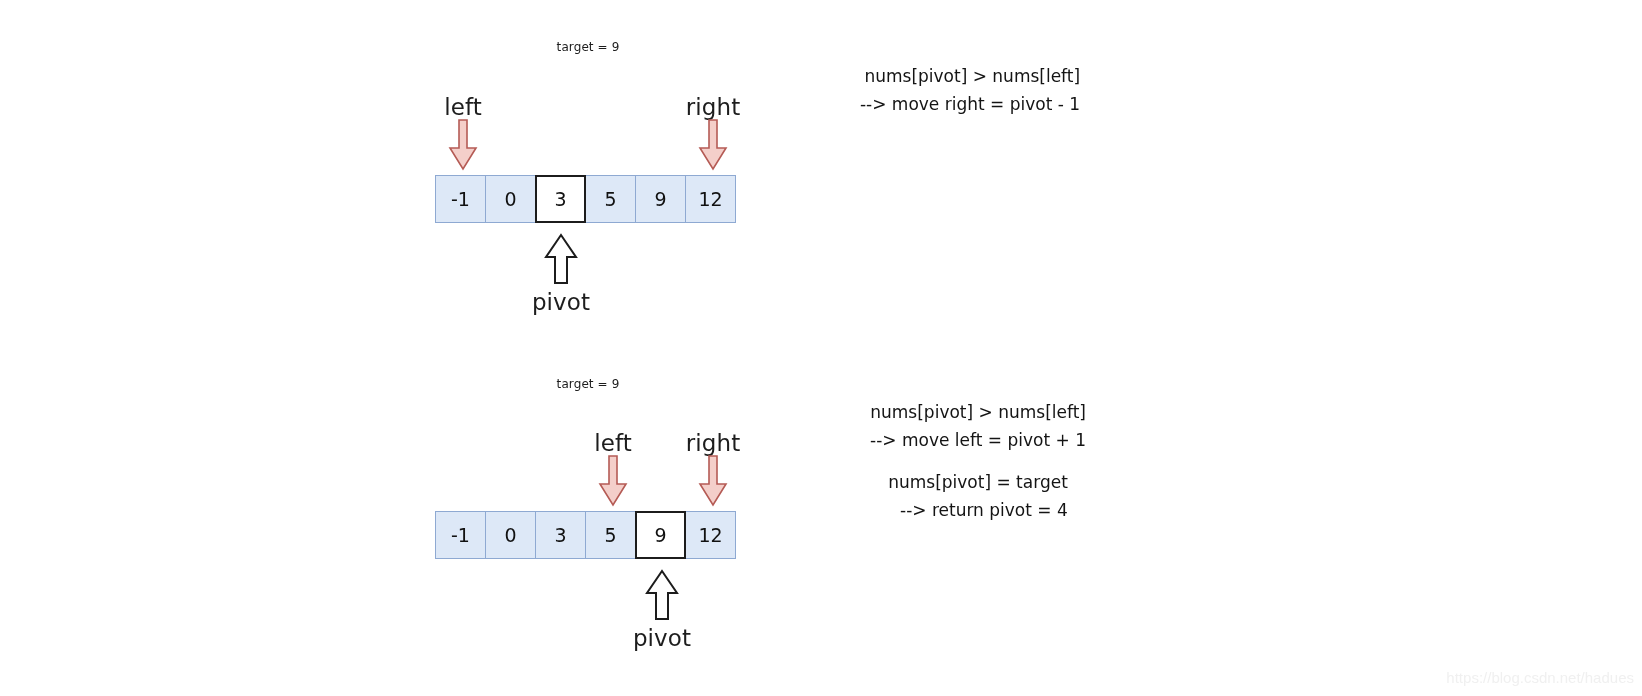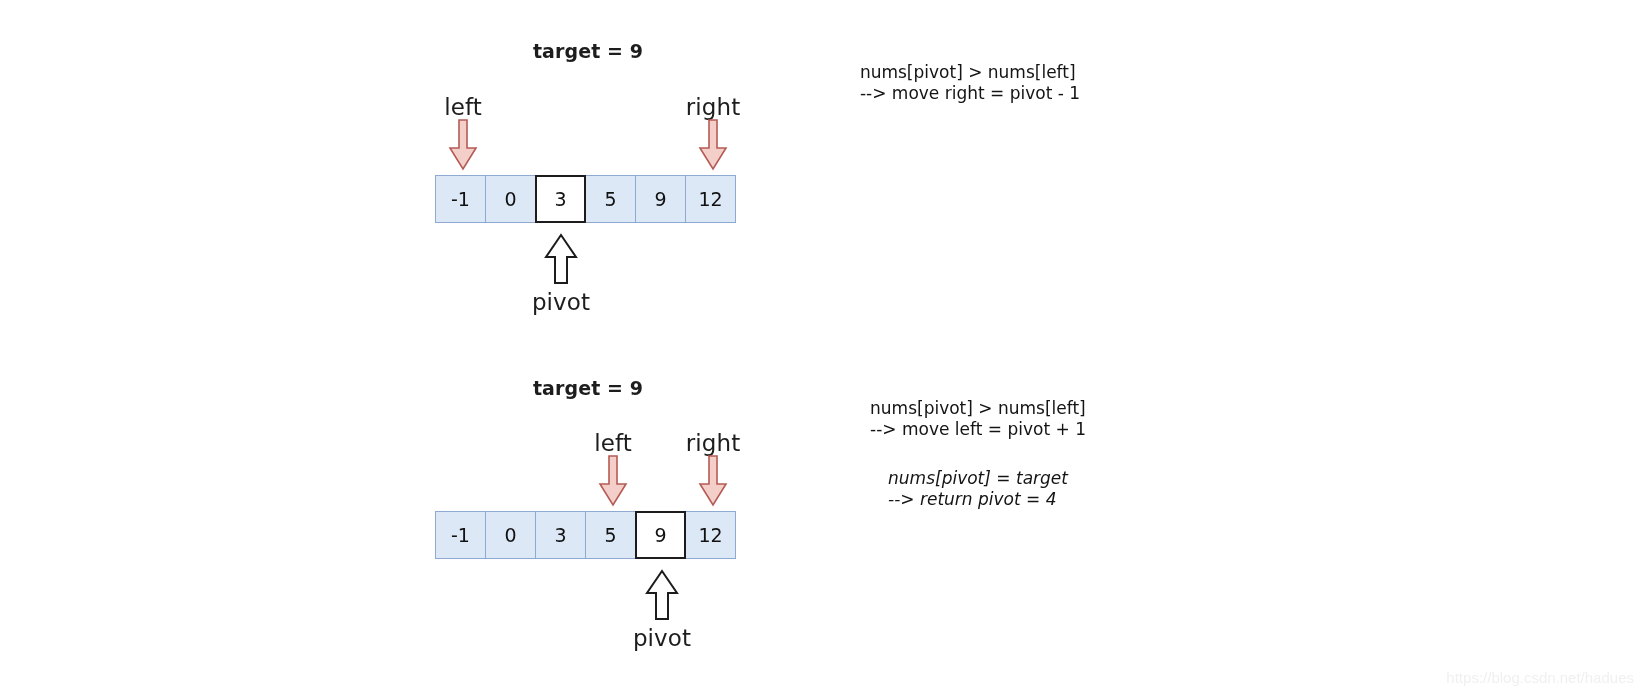--- a/index.html
+++ b/index.html
@@ -28,31 +28,30 @@
     color: #1d1d1d;
     white-space: pre;
     letter-spacing: 0.1px;
   }
   .label.center {
     transform: translateX(-50%);
     text-align: center;
   }
 
   .target-title {
-    font-size: 19px;
-    font-weight: bold;
+    font-size: 12px;
   }
 
   .annot {
     position: absolute;
     font-size: 17px;
-    line-height: 21px;
+    line-height: 28px;
     color: #141414;
     white-space: pre;
-    text-align: left;
+    text-align: right;
     transform: translateX(-50%);
   }
 
   
   .array {
     position: absolute;
     display: flex;
     border: 0;
   }
   .cell {
@@ -184,19 +183,19 @@
       <svg width="34" height="52" viewBox="0 0 34 52">
         <polygon points="17,2 32,24 23,24 23,50 11,50 11,24 2,24" fill="#ffffff" stroke="#1c1c1c" stroke-width="2" stroke-linejoin="miter"></polygon>
       </svg>
     </div>
 
     <div class="label center" style="left:662px; top:625px;">pivot</div>
 
     <div class="annot" style="left:978px; top:398px;">nums[pivot] &gt; nums[left]
 --&gt; move left = pivot + 1</div>
 
-    <div class="annot" style="left:978px; top:468px;font-style:italic;">nums[pivot] = target
+    <div class="annot" style="left:978px; top:468px;">nums[pivot] = target
 --&gt; return pivot = 4</div>
   </div>
 
   <div class="watermark">https://blog.csdn.net/hadues</div>
 
 </div>
 
 </body></html>

